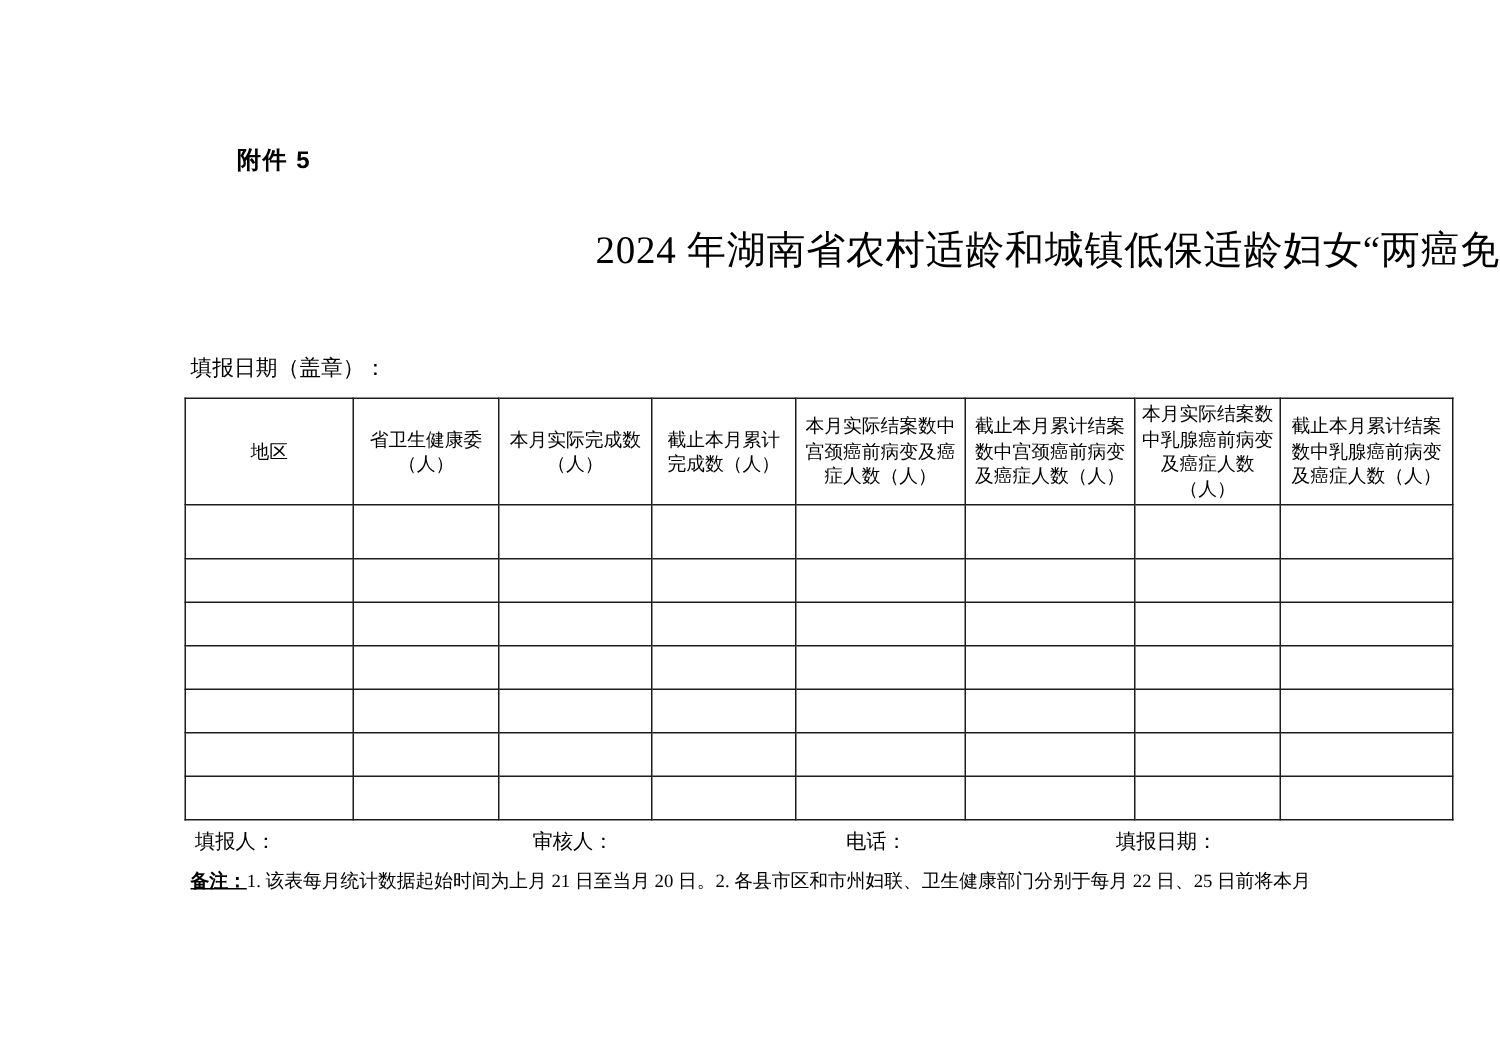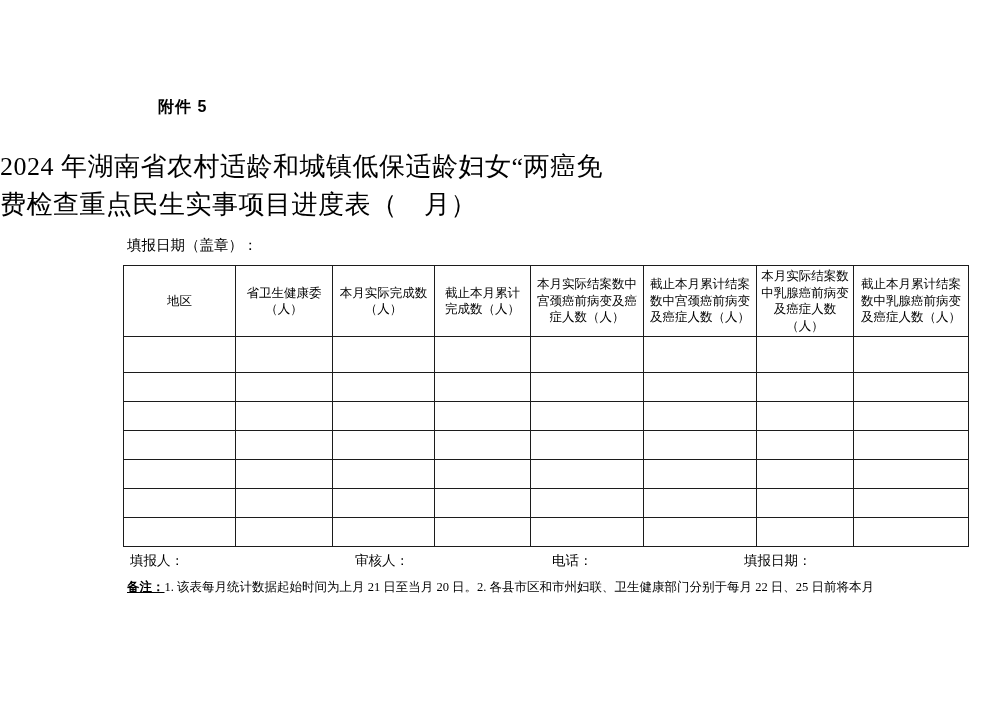--- a/index.html
+++ b/index.html
@@ -21,21 +21,21 @@
     font-family: "Liberation Sans", "DejaVu Sans", sans-serif;
     font-weight: bold;
     letter-spacing: 1px;
     padding-left: 31px;
   }
   .doc-title {
     position: absolute;
     left: 0;
     top: 148px;
     width: 1000px;
-    text-align: left;
+    text-align: right;
     font-size: 26px;
     line-height: 38px;
     font-weight: normal;
     letter-spacing: 0.5px;
   }
   .form-unit-label {
     position: absolute;
     left: 127px;
     top: 236px;
     font-size: 14.5px;
@@ -66,21 +66,21 @@
     position: absolute;
     left: 0;
     top: 552px;
     width: 836px;
     height: 20px;
     font-size: 13.5px;
   }
   .signature-row span { position: absolute; white-space: nowrap; }
   .sig-filler   { left: 130px; }
   .sig-reviewer { left: 355px; }
-  .sig-phone    { left: 552px; }
+  .sig-phone    { left: 564px; }
   .sig-date     { left: 744px; }
   .notes-block {
     position: absolute;
     left: 127px;
     top: 577px;
     width: 762px;
     font-size: 12.5px;
     line-height: 20.5px;
     text-align: left;
   }
@@ -88,21 +88,20 @@
 </style>
 </head>
 <body>
 
 <div class="page">
 
   <div class="attachment-label">附件 5</div>
 
   <div class="doc-title">
     <div>2024 年湖南省农村适龄和城镇低保适龄妇女“两癌免</div>
-    <div>费检查重点民生实事项目进度表（　月）</div>
   </div>
 
   <div class="form-unit-label">填报日期（盖章）：</div>
 
   <table class="progress-table">
     <colgroup id="table-colgroup">
         <col style="width: 112px;">
         <col style="width: 97px;">
         <col style="width: 102px;">
         <col style="width: 96px;">

